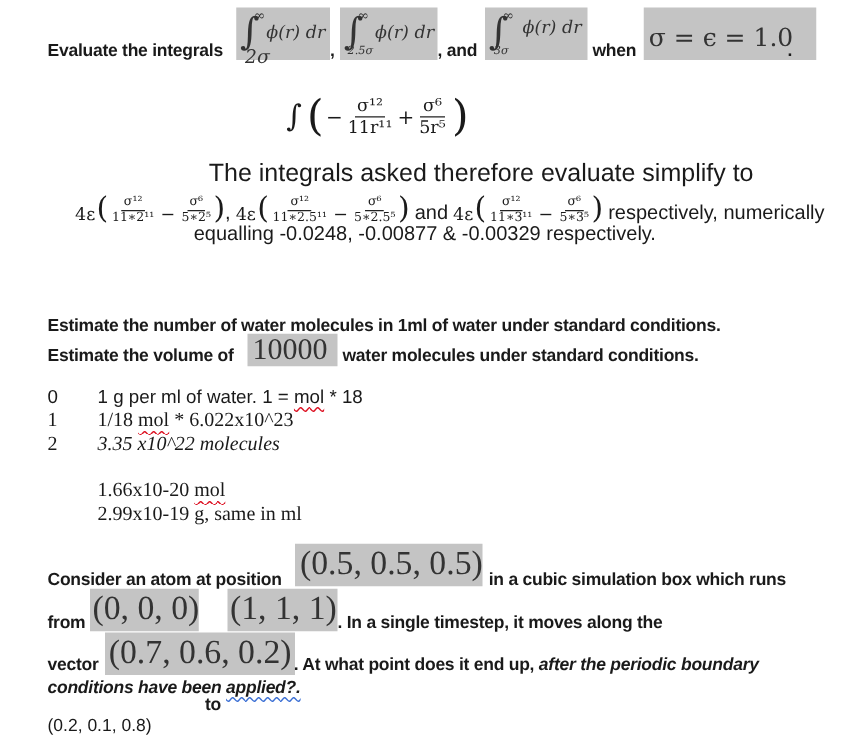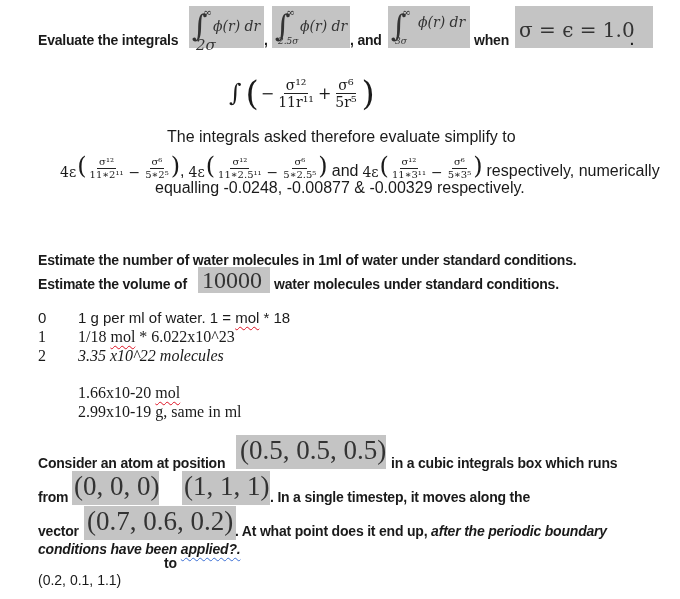--- a/index.html
+++ b/index.html
@@ -59,21 +59,21 @@
     <span class="den">11r¹¹</span>
   </span>
   <span style="font-size:16px;">+</span>
   <span class="frac" style="font-size:14px; margin:0 2px;">
     <span class="num">σ⁶</span>
     <span class="den">5r⁵</span>
   </span>
   <span style="font-size:34px; margin-left:1px;">)</span>
 </div>
 
-<div class="abs" style="left:167px; top:128px; font-size:16px;">The integrals asked therefore evaluate simplify to</div>
+<div class="abs" style="left:167px; top:128px; font-size:20px;">The integrals asked therefore evaluate simplify to</div>
 
 <div class="abs" style="left:60px; top:146px; height:34px; display:flex; align-items:flex-end; font-size:16px;">
   <span class="mathc" style="font-size:14px;">4ε</span>
   <span class="mathc" style="font-size:24px; margin:0 1px;">(</span>
   <span class="frac mathc" style="font-size:10px;">
     <span class="num">σ¹²</span>
     <span class="den">11∗2¹¹</span>
   </span>
   <span class="mathc" style="font-size:14px; margin:0 3px;">−</span>
   <span class="frac mathc" style="font-size:10px;">
@@ -132,21 +132,21 @@
   <span class="abs" style="left:40px; top:0;font-style:italic;">3.35 x10^22 molecules</span>
 </div>
 
 <div class="abs serif" style="left:78px; top:384px; font-size:16px;text-align:center;"><span>1.66x10-20 </span><span class="sq">mol</span></div>
 <div class="abs serif" style="left:78px; top:403px; font-size:16px;">2.99x10-19 g, same in ml</div>
 
 <div class="abs b" style="left:38px; top:455px;">Consider an atom at position</div>
 <div class="gbox" style="left:236px; top:435px; width:150px; height:34px;">
   <span class="abs serif" style="left:4px; top:0px; font-size:27px;">(0.5, 0.5, 0.5)</span>
 </div>
-<div class="abs b" style="left:391px; top:455px;">in a cubic integrals box which runs</div>
+<div class="abs b" style="left:391px; top:455px;">in a cubic simulation box which runs</div>
 
 <div class="abs b" style="left:38px; top:489px;">from</div>
 <div class="gbox" style="left:72px; top:471px; width:87px; height:34px;">
   <span class="abs serif" style="left:2px; top:0px; font-size:27px;">(0, 0, 0)</span>
 </div>
 <div class="abs b" style="left:164px; top:517px;margin-top:38px;">to</div>
 <div class="gbox" style="left:182px; top:471px; width:88px; height:34px;">
   <span class="abs serif" style="left:2px; top:0px; font-size:27px;">(1, 1, 1)</span>
 </div>
 <div class="abs b" style="left:270px; top:489px;">. In a single timestep, it moves along the</div>
@@ -157,13 +157,13 @@
 </div>
 <div class="abs b" style="left:235px; top:523px;">
   <span>. At what point does it end up,</span>
   <i>after the periodic boundary</i>
 </div>
 <div class="abs b" style="left:38px; top:541px; font-style:italic;">
   <span>conditions have been</span>
   <span style="text-decoration:underline wavy #3b6fd4; text-decoration-thickness:1px; text-underline-offset:3px;">applied?.</span>
 </div>
 
-<div class="abs" style="left:38px; top:572px; font-size:14px;">(0.2, 0.1, 1.1)</div>
+<div class="abs" style="left:38px; top:572px; font-size:14px;">(0.2, 0.1, 0.8)</div>
 
 </body></html>

